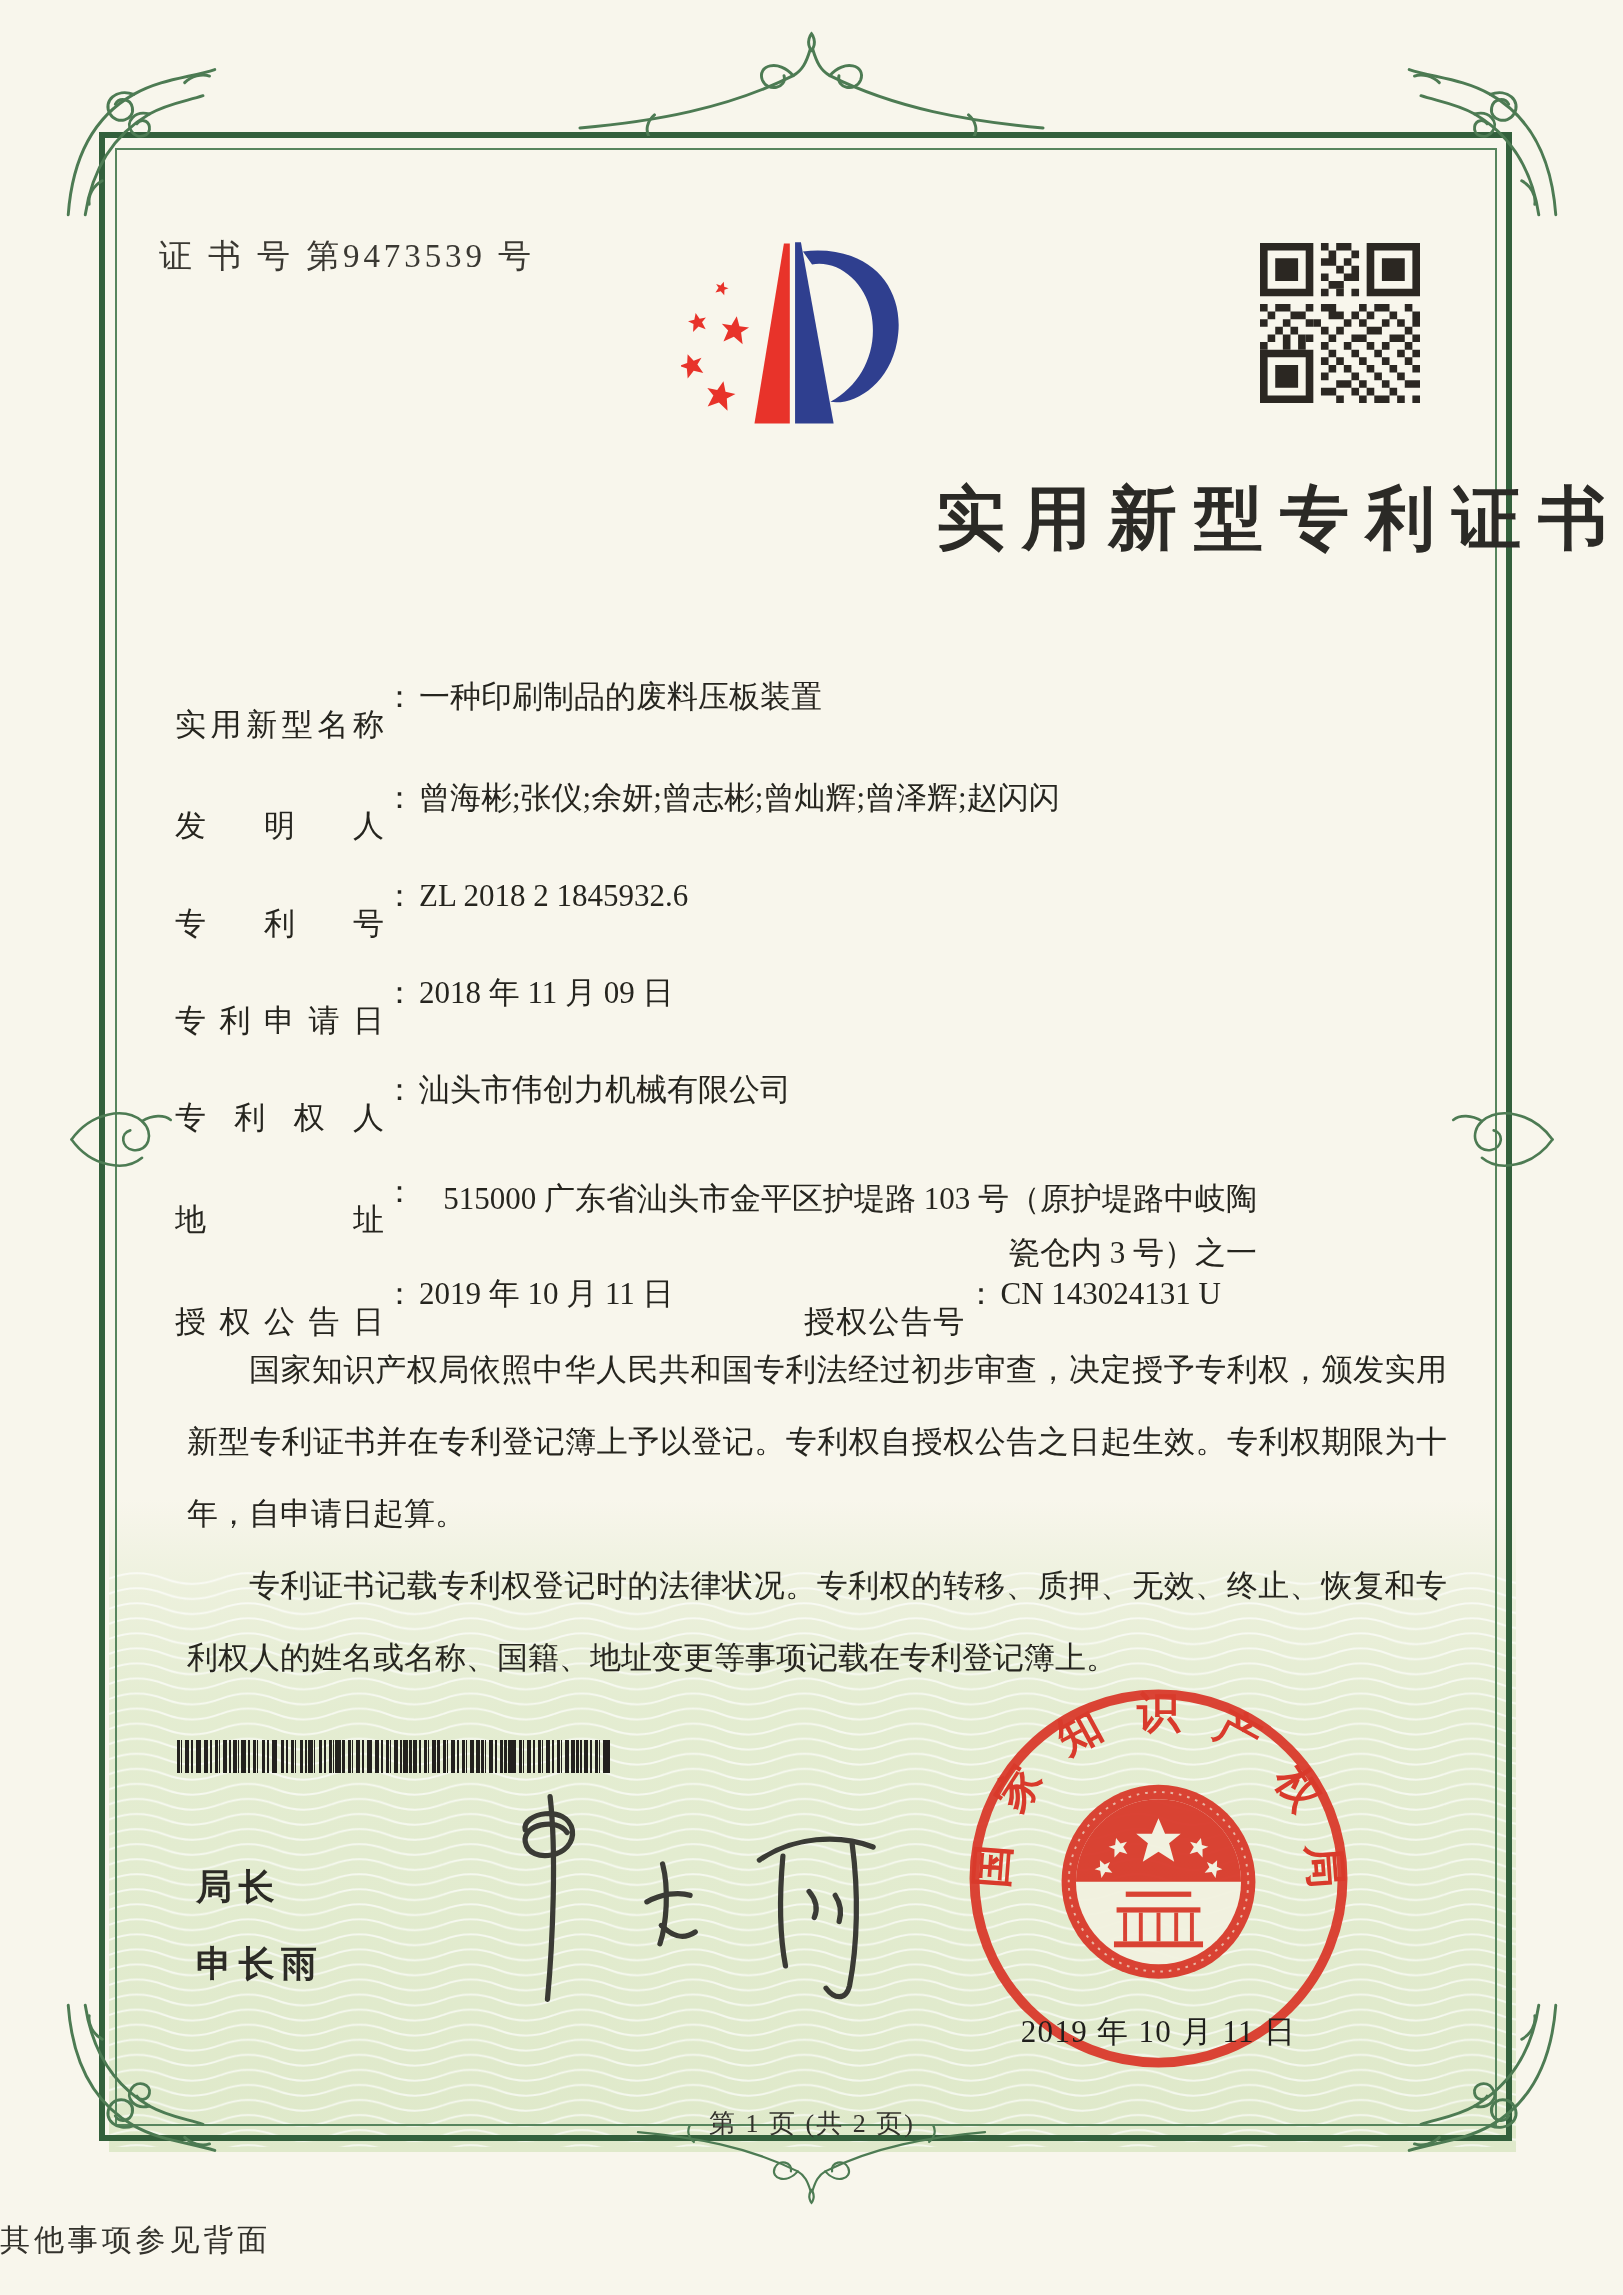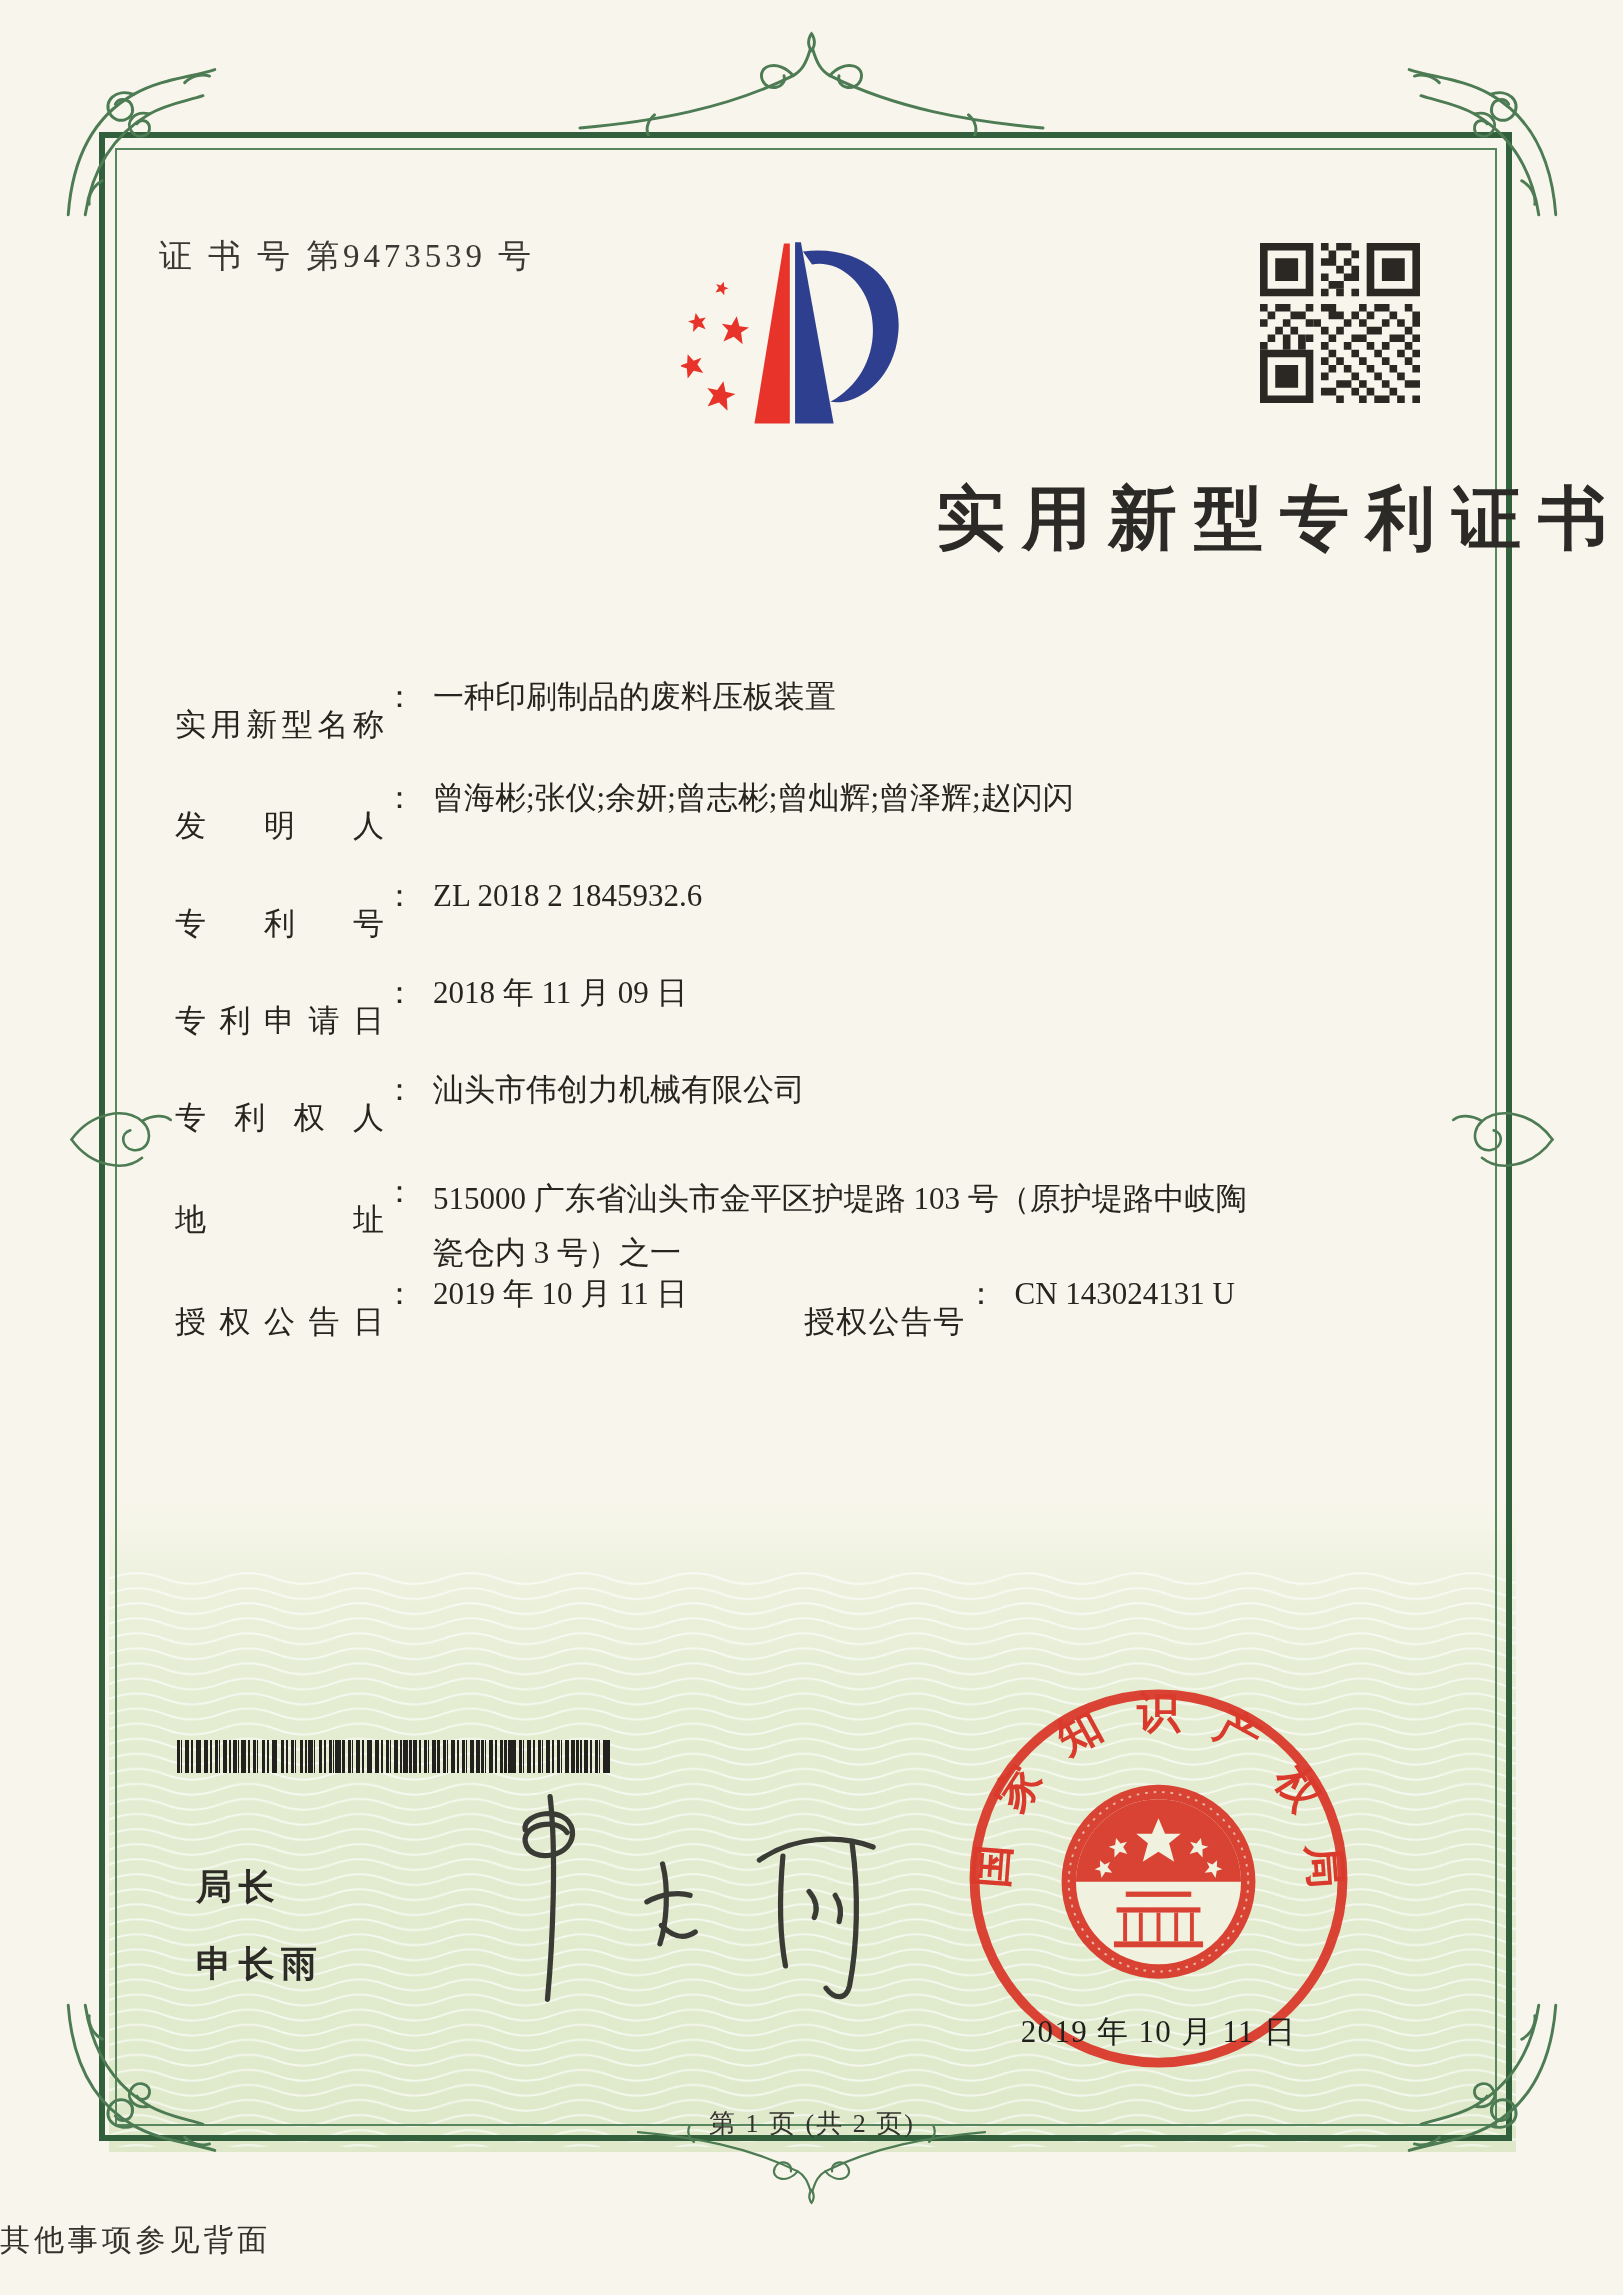--- a/index.html
+++ b/index.html
@@ -41,21 +41,21 @@
     font-size:69px;font-weight:700;letter-spacing:17px;color:#2b2a26;z-index:3;
   }
   
   .rows{left:175px;top:0;width:1276px;z-index:3;font-size:31px;line-height:39px;}
   .row{position:absolute;left:0;white-space:nowrap;}
   .lbl{
     display:inline-block;width:209px;vertical-align:top;
     text-align:justify;text-align-last:justify;margin-top:28px;
   }
   .colon{display:inline-block;vertical-align:top;}
-  .val{display:inline-block;vertical-align:top;margin-left:18px;}
+  .val{display:inline-block;vertical-align:top;margin-left:4px;text-align:right;}
   .val-wrap{white-space:normal;width:838px;line-height:54px;}
   .row-addr{white-space:normal;}
   .grp-b{position:absolute;left:629px;top:0;white-space:nowrap;}
   .grp-b .lbl{width:auto;text-align:left;text-align-last:auto;letter-spacing:1.3px;}
   
   .body-text{
     left:187px;top:1334px;width:1260px;z-index:3;
     font-size:31px;line-height:72px;text-align:justify;
   }
   .body-text p{margin:0;text-indent:2em;}
@@ -208,20 +208,24 @@
       <span class="lbl">地址</span><span class="colon">：</span><span class="val val-wrap">515000 广东省汕头市金平区护堤路 103 号（原护堤路中岐陶瓷仓内 3 号）之一</span>
     </div>
     <div class="row" style="top:1274px">
       <span class="lbl">授权公告日</span><span class="colon">：</span><span class="val">2019 年 10 月 11 日</span>
       <span class="grp-b">
         <span class="lbl">授权公告号</span><span class="colon">：</span><span class="val">CN 143024131 U</span>
       </span>
     </div>
   </div>
 
+  <div class="abs body-text">
+    <p>国家知识产权局依照中华人民共和国专利法经过初步审查，决定授予专利权，颁发实用新型专利证书并在专利登记簿上予以登记。专利权自授权公告之日起生效。专利权期限为十年，自申请日起算。</p>
+    <p>专利证书记载专利权登记时的法律状况。专利权的转移、质押、无效、终止、恢复和专利权人的姓名或名称、国籍、地址变更等事项记载在专利登记簿上。</p>
+  </div>
 
   <div class="abs barcode"></div>
 
   <div class="abs director-role">局长</div>
   <div class="abs director-name">申长雨</div>
 
   <svg class="abs signature" width="497" height="275" viewBox="0 0 760 420" fill="none" stroke="#2c2c28" stroke-width="8" stroke-linecap="round" opacity="0.92">
     <path d="M150 45 C160 130 154 270 146 355"></path>
     <path d="M112 96 C106 70 176 56 184 96 C190 138 118 150 112 114 C108 88 160 76 176 100"></path>
     <path d="M322 148 C332 186 328 240 318 270"></path>

